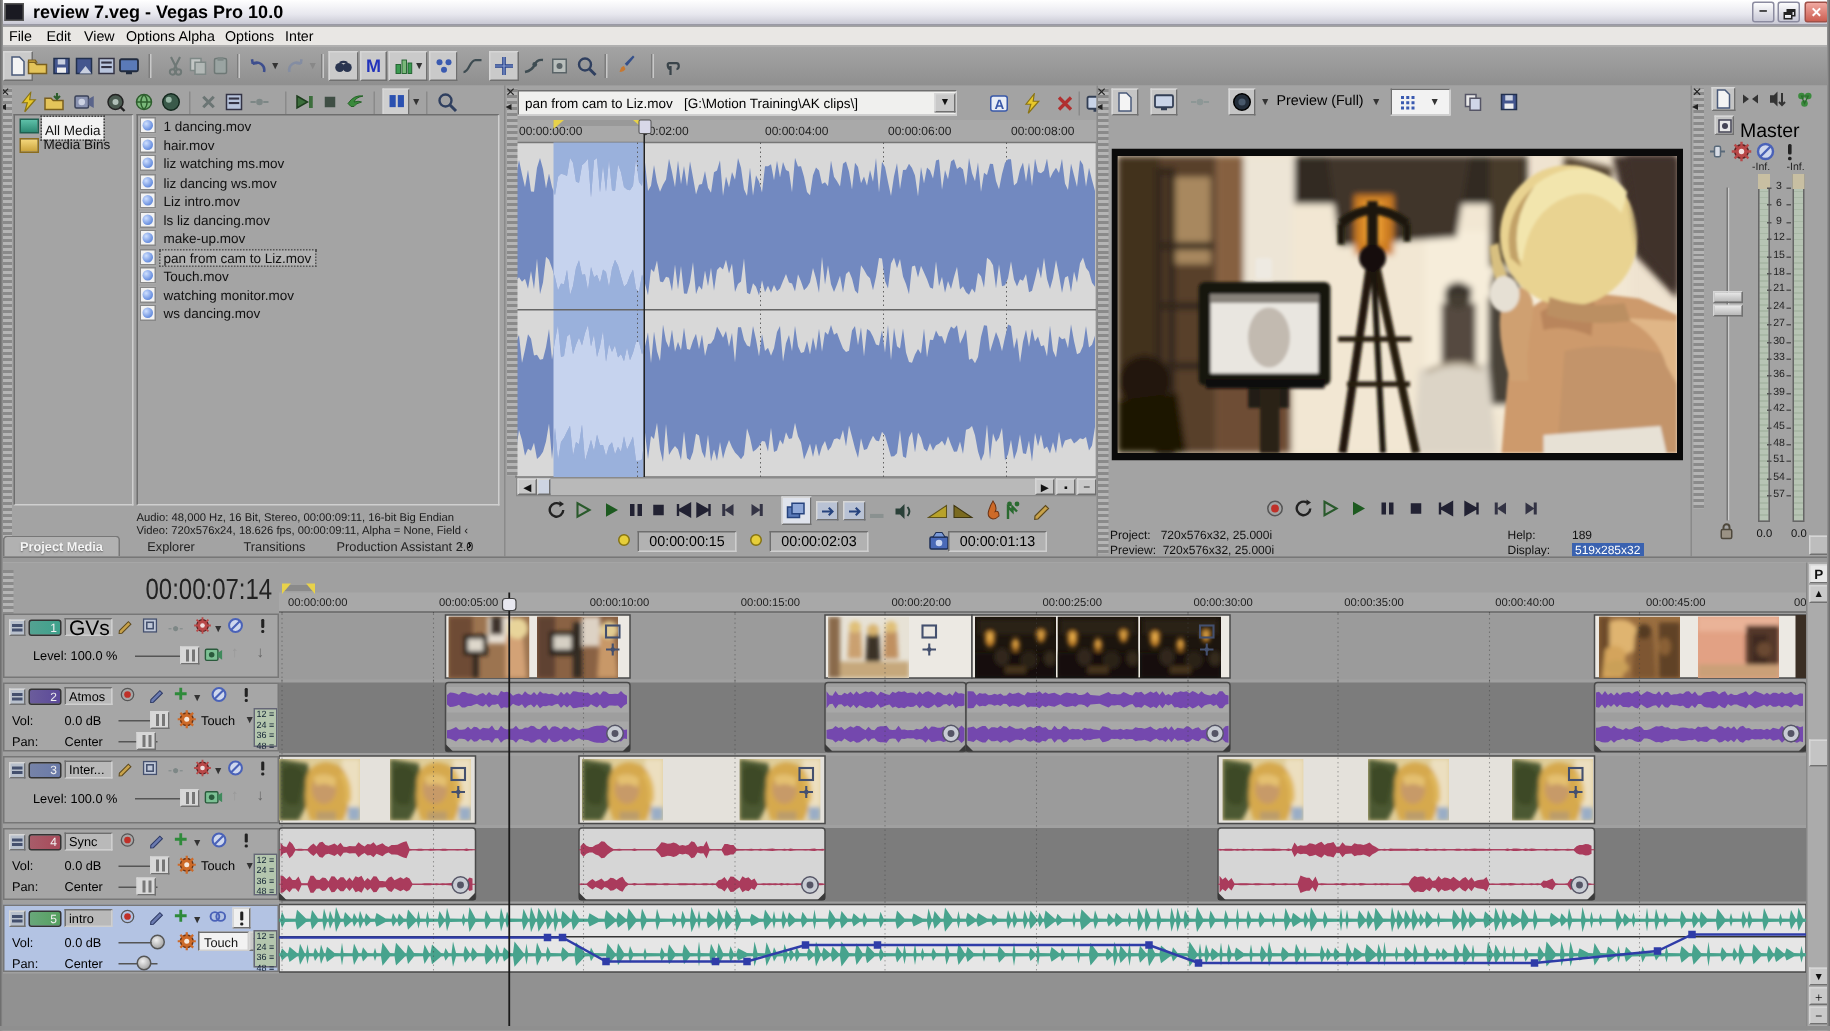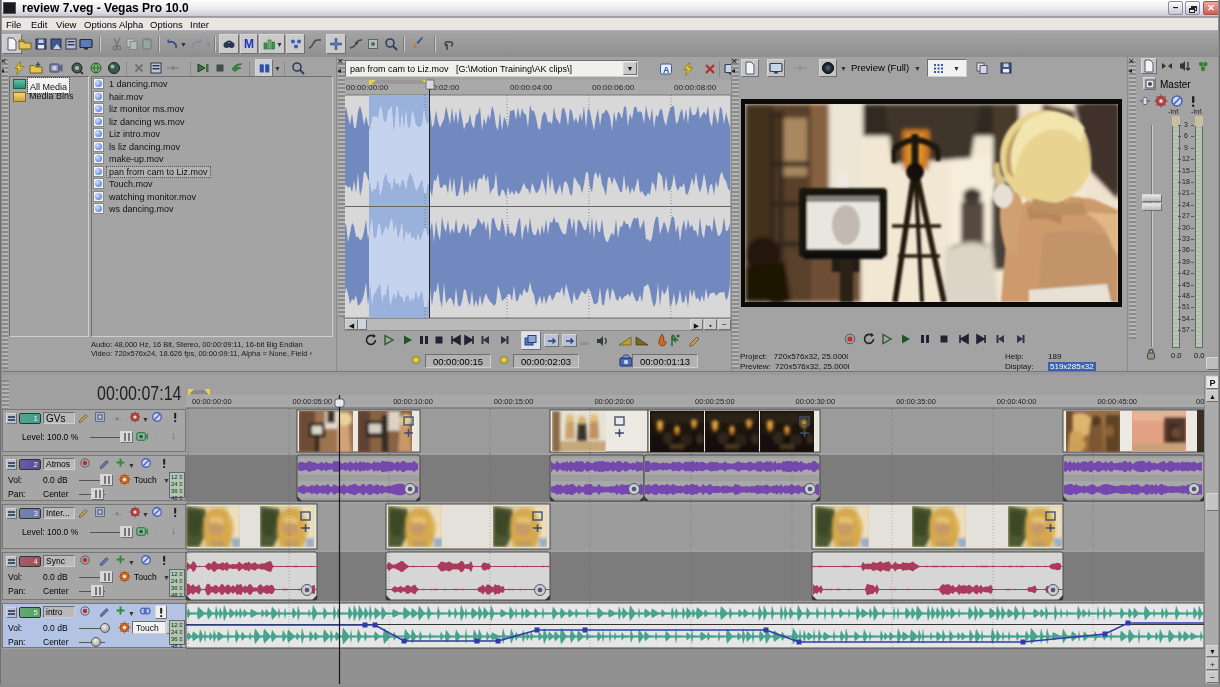--- a/index.html
+++ b/index.html
@@ -213,21 +213,21 @@
  </div>
  <div class="ab sunk" style="left:91px;top:19px;width:242px;height:261px;background:#a4a4a4"></div>
  <div class="ab" style="left:93px;top:21.0px;width:11px;height:11px;background:#f2f2f2;border:1px solid #888"></div>
     <div class="ab" style="left:95px;top:23.0px;width:7px;height:7px;border-radius:50%;background:radial-gradient(circle at 35% 35%,#cfe0ff,#3a6ad0)"></div>
     <div class="ab" style="left:107px;top:22.0px;height:10px;line-height:10px;padding:0 2px;">1 dancing.mov</div>
     <div class="ab" style="left:93px;top:33.5px;width:11px;height:11px;background:#f2f2f2;border:1px solid #888"></div>
     <div class="ab" style="left:95px;top:35.5px;width:7px;height:7px;border-radius:50%;background:radial-gradient(circle at 35% 35%,#cfe0ff,#3a6ad0)"></div>
     <div class="ab" style="left:107px;top:34.5px;height:10px;line-height:10px;padding:0 2px;">hair.mov</div>
     <div class="ab" style="left:93px;top:46.0px;width:11px;height:11px;background:#f2f2f2;border:1px solid #888"></div>
     <div class="ab" style="left:95px;top:48.0px;width:7px;height:7px;border-radius:50%;background:radial-gradient(circle at 35% 35%,#cfe0ff,#3a6ad0)"></div>
-    <div class="ab" style="left:107px;top:47.0px;height:10px;line-height:10px;padding:0 2px;">liz monitor ms.mov</div>
+    <div class="ab" style="left:107px;top:47.0px;height:10px;line-height:10px;padding:0 2px;">liz watching ms.mov</div>
     <div class="ab" style="left:93px;top:58.5px;width:11px;height:11px;background:#f2f2f2;border:1px solid #888"></div>
     <div class="ab" style="left:95px;top:60.5px;width:7px;height:7px;border-radius:50%;background:radial-gradient(circle at 35% 35%,#cfe0ff,#3a6ad0)"></div>
     <div class="ab" style="left:107px;top:59.5px;height:10px;line-height:10px;padding:0 2px;">liz dancing ws.mov</div>
     <div class="ab" style="left:93px;top:71.0px;width:11px;height:11px;background:#f2f2f2;border:1px solid #888"></div>
     <div class="ab" style="left:95px;top:73.0px;width:7px;height:7px;border-radius:50%;background:radial-gradient(circle at 35% 35%,#cfe0ff,#3a6ad0)"></div>
     <div class="ab" style="left:107px;top:72.0px;height:10px;line-height:10px;padding:0 2px;">Liz intro.mov</div>
     <div class="ab" style="left:93px;top:83.5px;width:11px;height:11px;background:#f2f2f2;border:1px solid #888"></div>
     <div class="ab" style="left:95px;top:85.5px;width:7px;height:7px;border-radius:50%;background:radial-gradient(circle at 35% 35%,#cfe0ff,#3a6ad0)"></div>
     <div class="ab" style="left:107px;top:84.5px;height:10px;line-height:10px;padding:0 2px;">ls liz dancing.mov</div>
     <div class="ab" style="left:93px;top:96.0px;width:11px;height:11px;background:#f2f2f2;border:1px solid #888"></div>
@@ -240,20 +240,27 @@
     <div class="ab" style="left:95px;top:123.0px;width:7px;height:7px;border-radius:50%;background:radial-gradient(circle at 35% 35%,#cfe0ff,#3a6ad0)"></div>
     <div class="ab" style="left:107px;top:122.0px;height:10px;line-height:10px;padding:0 2px;">Touch.mov</div>
     <div class="ab" style="left:93px;top:133.5px;width:11px;height:11px;background:#f2f2f2;border:1px solid #888"></div>
     <div class="ab" style="left:95px;top:135.5px;width:7px;height:7px;border-radius:50%;background:radial-gradient(circle at 35% 35%,#cfe0ff,#3a6ad0)"></div>
     <div class="ab" style="left:107px;top:134.5px;height:10px;line-height:10px;padding:0 2px;">watching monitor.mov</div>
     <div class="ab" style="left:93px;top:146.0px;width:11px;height:11px;background:#f2f2f2;border:1px solid #888"></div>
     <div class="ab" style="left:95px;top:148.0px;width:7px;height:7px;border-radius:50%;background:radial-gradient(circle at 35% 35%,#cfe0ff,#3a6ad0)"></div>
     <div class="ab" style="left:107px;top:147.0px;height:10px;line-height:10px;padding:0 2px;">ws dancing.mov</div>
  <div class="ab s7" style="left:91px;top:283px;color:#1a1a1a">Audio: 48,000 Hz, 16 Bit, Stereo, 00:00:09:11, 16-bit Big Endian</div>
  <div class="ab s7" style="left:91px;top:291.5px;color:#1a1a1a">Video: 720x576x24, 18.626 fps, 00:00:09:11, Alpha = None, Field ‹</div>
+ <div class="ab" style="left:0;top:300px;width:336px;height:14px">
+  <div class="ab" style="left:2px;top:0;width:78px;height:14px;background:#b1b1b1;border:1px solid #777;border-bottom:none;border-radius:3px 3px 0 0;text-align:center;font-weight:bold;color:#f5f5f5;line-height:13px;text-shadow:0 1px 1px #666;font-size:8.5px">Project Media</div>
+  <div class="ab" style="left:84px;top:1px;width:60px;height:13px;color:#222;text-align:center;line-height:13px;font-size:8.5px">Explorer</div>
+  <div class="ab" style="left:148px;top:1px;width:70px;height:13px;color:#222;text-align:center;line-height:13px;font-size:8.5px">Transitions</div>
+  <div class="ab" style="left:218px;top:1px;width:104px;height:13px;color:#222;text-align:center;line-height:13px;font-size:8.5px;white-space:nowrap">Production Assistant 2.0</div>
+  <div class="ab" style="left:306px;top:1px;font-size:9px;color:#333">‹ <b style="color:#000">›</b></div>
+ </div>
 </div>
 <svg class="ab" style="left:337px;top:57px" width="394" height="314" viewBox="0 0 394 314">
     <rect width="394" height="314" fill="#a3a3a3"></rect>
     <rect x="7" y="23" width="387" height="15" fill="#a9a9a9"></rect>
     <rect x="7" y="38" width="387" height="223" fill="#d8d8d8" stroke="#777" stroke-width="1"></rect>
     <rect x="32" y="38" width="60" height="223" fill="#9ab1dc"></rect>
     <text x="9" y="33" font-size="8" fill="#222" font-family="Liberation Sans">00:00:00:00</text>
     <text x="91" y="33" font-size="8" fill="#222" font-family="Liberation Sans">00:02:00</text>
     <line x1="88" y1="38" x2="88" y2="261" stroke="#555" stroke-width="0.6" stroke-dasharray="1,2"></line>
     <text x="173" y="33" font-size="8" fill="#222" font-family="Liberation Sans">00:00:04:00</text>
@@ -577,21 +584,21 @@
       <circle cx="5" cy="5" r="2.2" fill="#3a8a3c"></circle>
       <circle cx="9.5" cy="5" r="2.2" fill="#3a8a3c"></circle>
       <circle cx="7" cy="10" r="2.2" fill="#3a8a3c"></circle>
       <path d="M5 5 L9.5 5 L7 10z" fill="none" stroke="#2a6a2c" stroke-width="0.8"></path>
     </svg>
  <div class="ab rais" style="left:15px;top:20px;width:13px;height:13px;background:#c5c5c5"></div>
 <svg class="ab" style="left:15px;top:20px" width="14" height="14" viewBox="0 0 14 14">
       <rect x="3" y="3" width="8" height="8" fill="#e8e8e8" stroke="#445"></rect>
       <circle cx="7" cy="7" r="2" fill="#445"></circle>
     </svg>
- <span class="ab" style="left:32px;top:22px;font-size:10px;color:#000">Master</span>
+ <span class="ab" style="left:32px;top:22px;font-size:13px;color:#000">Master</span>
 <svg class="ab" style="left:10px;top:37px" width="14" height="14" viewBox="0 0 14 14">
       <path d="M2 7 h10" stroke="#5a6a7a" stroke-width="1.3"></path>
       <rect x="5" y="3.5" width="4" height="7" rx="1" fill="#d8dde6" stroke="#5a6a7a"></rect>
     </svg>
     <svg class="ab" style="left:26px;top:37px" width="14" height="14" viewBox="0 0 14 14">
       <circle cx="7" cy="7" r="4.5" fill="#b84848" stroke="#5e1f1f"></circle>
       <circle cx="7" cy="7" r="1.8" fill="#f0e0e0"></circle>
       <g stroke="#b84848" stroke-width="1.6">
         <path d="M7 0.5v3M7 10.5v3M0.5 7h3M10.5 7h3M2.4 2.4l2 2M9.6 9.6l2 2M11.6 2.4l-2 2M4.4 9.6l-2 2"></path>
       </g>
@@ -951,21 +958,21 @@
       <line x1="807" y1="34" x2="807" y2="273" stroke="#444" stroke-width="0.7" stroke-dasharray="1,2" opacity="0.45"></line>
       <line x1="907" y1="34" x2="907" y2="273" stroke="#444" stroke-width="0.7" stroke-dasharray="1,2" opacity="0.45"></line>
       <line x1="153.5" y1="20" x2="153.5" y2="309" stroke="#1a1a1a" stroke-width="1.2"></line>
       <rect x="149" y="24" width="9" height="8" rx="2" fill="#e8e8f0" stroke="#444" stroke-width="0.8"></rect>
     </svg>
     <div class="ab" style="left:2px;top:34px;width:184px;height:43px;background:#a6a6a6;border:1px solid #777">
       <div class="ab rais" style="left:3px;top:3px;width:11px;height:11px;background:#b8c0cc"></div>
       <div class="ab" style="left:5px;top:6px;width:7px;height:2px;background:#44506e"></div>
       <div class="ab" style="left:5px;top:9px;width:7px;height:2px;background:#44506e"></div>
       <div class="ab" style="left:16px;top:3px;width:22px;height:11px;border-radius:2px;background:linear-gradient(90deg,#3fa18ccc,#3fa18c);border:1px solid #333;color:#f0f0f0;font-size:8px;text-align:right;line-height:10px;padding-right:2px">1</div>
-      <div class="ab sunk" style="left:40px;top:2px;width:32px;height:12px;background:#b9b9b9;font-size:10px;line-height:11px;padding-left:2px;color:#000">GVs</div>
+      <div class="ab sunk" style="left:40px;top:2px;width:32px;height:12px;background:#b9b9b9;font-size:14px;line-height:11px;padding-left:2px;color:#000">GVs</div>
       <svg class="ab" style="left:74px;top:1px" width="12" height="12" viewBox="0 0 14 14">
         <path d="M3 11 L10 4 L12 6 L5 13 L2.8 13.2z" fill="#c8a24a" stroke="#5e4a1e" stroke-width="0.8"></path>
       </svg>
       <svg class="ab" style="left:91px;top:1px" width="12" height="12" viewBox="0 0 14 14">
         <rect x="2" y="2" width="10" height="10" fill="#c0c8d8" stroke="#44506e"></rect>
         <rect x="4.5" y="4.5" width="5" height="5" fill="none" stroke="#44506e" stroke-width="1.2"></rect>
       </svg>
       <span class="ico" style="left:109px;top:5px;color:#7d8786;font-size:8px">-●-</span>
       <svg class="ab" style="left:126px;top:1px" width="12" height="12" viewBox="0 0 14 14">
         <circle cx="7" cy="7" r="4.5" fill="#b84848" stroke="#5e1f1f"></circle>

